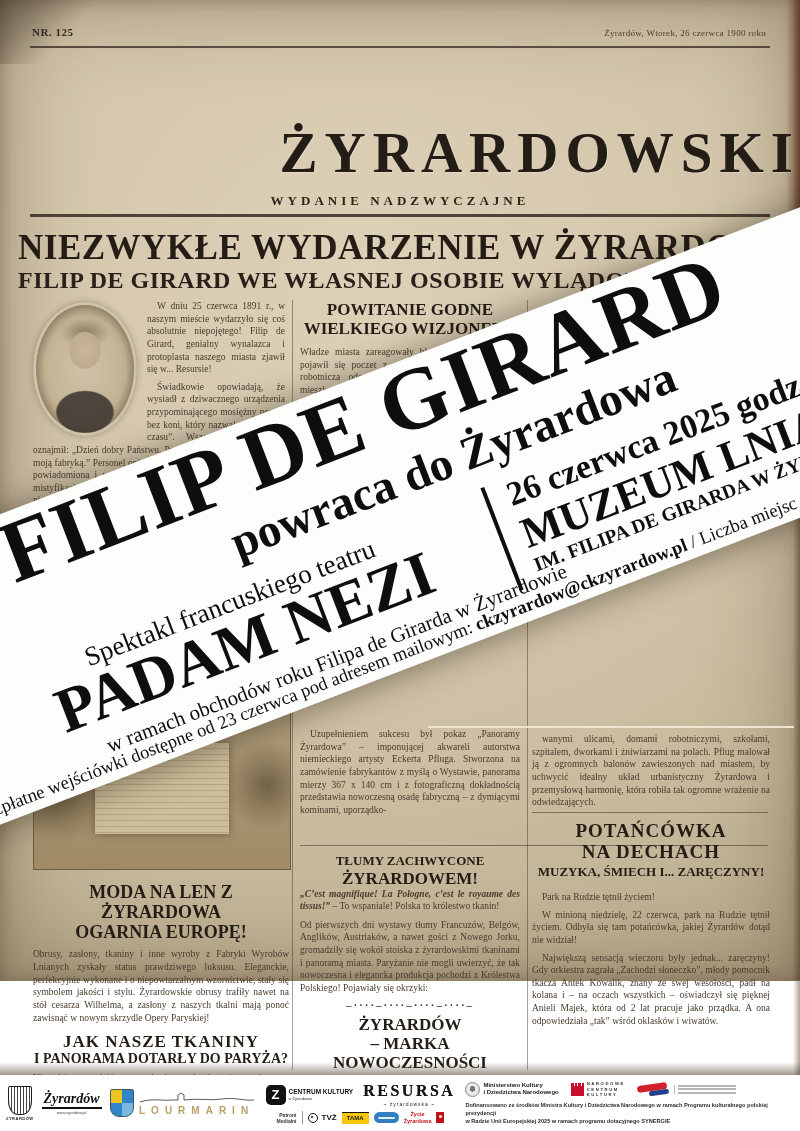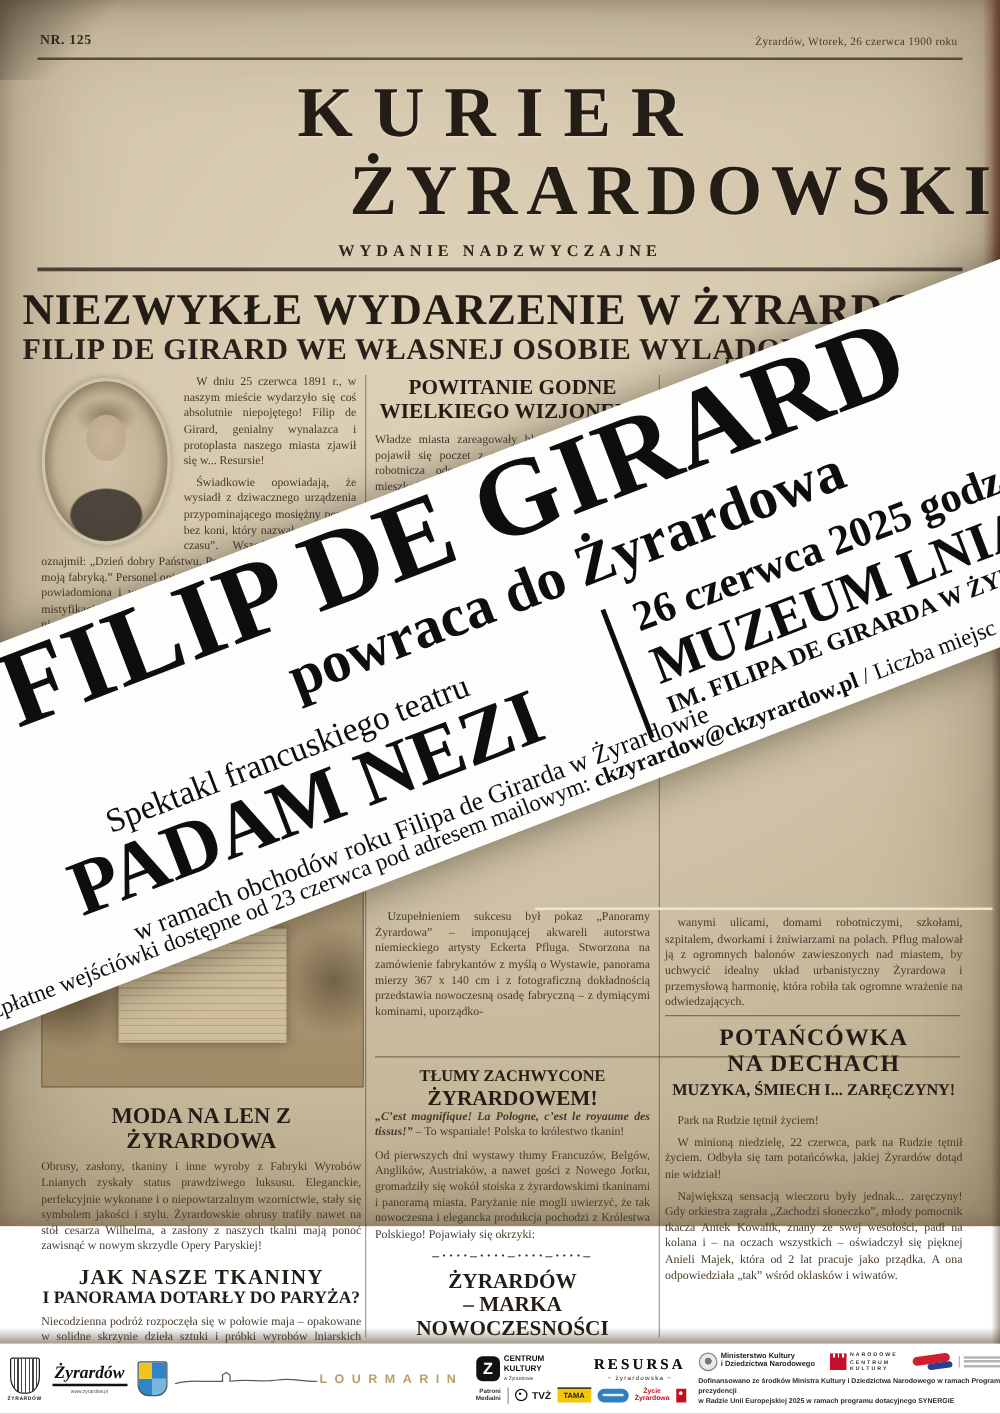--- a/index.html
+++ b/index.html
@@ -105,27 +105,27 @@
   .shield{width:22px;height:27px;border:1.5px solid #222;border-radius:2px 2px 10px 10px/2px 2px 14px 14px;
     background:repeating-linear-gradient(90deg,#fff 0 2px,#444 2px 3px);}
   .shield-cap{font-size:4px;letter-spacing:.5px;color:#222;font-weight:bold;}
   .citylogo{font-family:"Liberation Serif",serif;font-style:italic;font-weight:bold;font-size:14px;color:#111;
     border-bottom:2px solid #111;line-height:1;padding:0 2px 1px;}
   .cityurl{font-size:4px;color:#444;}
   .crest{width:22px;height:26px;border:1px solid #456;border-radius:2px 2px 9px 9px;
     background:
       linear-gradient(90deg, #f0c41f 0 50%, #2e86c8 50% 100%) top/100% 50% no-repeat,
       linear-gradient(90deg, #2e86c8 0 50%, #79b6e0 50% 100%) bottom/100% 50% no-repeat;}
-  .lourm{display:flex;flex-direction:row;align-items:center;gap:0;}
+  .lourm{display:flex;flex-direction:column;align-items:center;gap:0;}
   .lourm-name{font-size:10px;letter-spacing:6px;color:#b9a066;font-weight:bold;}
   .ck-icon{width:20px;height:20px;background:#111;border-radius:5px;color:#fff;font-weight:bold;font-size:13px;
     display:flex;align-items:center;justify-content:center;}
   .ck-name{font-size:6.5px;font-weight:bold;color:#111;line-height:1.1;}
   .ck-sub{font-size:4px;color:#333;}
-  .resursa{font-family:"Liberation Serif",serif;font-size:12px;font-weight:bold;letter-spacing:2.5px;color:#151515;
+  .resursa{font-family:"Liberation Serif",serif;font-size:16px;font-weight:bold;letter-spacing:2.5px;color:#151515;
     text-shadow:0 .4px 0 #555;}
   .res-orn{font-size:5px;color:#222;letter-spacing:1px;}
   .patroni{display:flex;align-items:center;gap:5px;margin-top:1px;}
   .patroni-label{font-size:5px;font-weight:bold;color:#333;line-height:1.2;text-align:right;}
   .pbar{width:1px;height:13px;background:#999;}
   .chip{display:flex;align-items:center;justify-content:center;font-weight:bold;}
   .tvz{font-size:8px;color:#111;gap:4px;}
   .tvz .cam{width:8px;height:8px;border:1.3px solid #111;border-radius:50%;display:inline-block;position:relative;}
   .tvz .cam::after{content:"";position:absolute;left:2.2px;top:2.2px;width:2.2px;height:2.2px;background:#111;border-radius:50%;}
   .tama{width:27px;height:11px;background:#f6c60a;color:#1b1b1b;font-size:6px;border-top:1.6px solid #111;}
@@ -150,21 +150,20 @@
 </style>
 </head>
 <body>
 
 <div id="stage">
   <div id="paper">
 
     <div class="issue-no">NR. 125</div>
     <div class="dateline">Żyrardów, Wtorek, 26 czerwca 1900 roku</div>
     <div class="rule1"></div>
-    <div class="mast1">KURIER</div>
     <div class="mast2">ŻYRARDOWSKI</div>
     <div class="edition">WYDANIE NADZWYCZAJNE</div>
     <div class="rule2"></div>
     <div class="headline-main">NIEZWYKŁE WYDARZENIE W ŻYRARDOWIE!</div>
     <div class="headline-sub">FILIP DE GIRARD WE WŁASNEJ OSOBIE WYLĄDOWAŁ W RESURSIE!</div>
 
     <div class="vrule" style="left:292px"></div>
     <div class="vrule" style="left:527px"></div>
     <div class="hrule-mid"></div>
     <div class="hrule-right"></div>
@@ -187,20 +186,21 @@
     </div>
 
     <div class="engraving">
       <div class="cert"></div>
     </div>
 
     <div class="photo"></div>
 
     <div class="col" style="left:33px;width:256px;top:882px;">
       <div class="colhead" style="font-size:18px;">MODA NA LEN Z ŻYRARDOWA</div>
+      <div class="colhead" style="font-size:18px;">OGARNIA EUROPĘ!</div>
       <div class="bodytxt" style="margin-top:6px;">Obrusy, zasłony, tkaniny i inne wyroby z Fabryki Wyrobów Lnianych zyskały status prawdziwego luksusu. Eleganckie, perfekcyjnie wykonane i o niepowtarzalnym wzornictwie, stały się symbolem jakości i stylu. Żyrardowskie obrusy trafiły nawet na stół cesarza Wilhelma, a zasłony z naszych tkalni mają ponoć zawisnąć w nowym skrzydle Opery Paryskiej!</div>
       <div class="colhead" style="font-size:17px;margin-top:8px;letter-spacing:1px;">JAK NASZE TKANINY</div>
       <div class="colhead" style="font-size:14px;">I PANORAMA DOTARŁY DO PARYŻA?</div>
       <div class="bodytxt" style="margin-top:5px;">Niecodzienna podróż rozpoczęła się w połowie maja – opakowane w solidne skrzynie dzieła sztuki i próbki wyrobów lniarskich wyruszyły koleją do Paryża.</div>
     </div>
 
     <div class="col bodytxt" style="left:300px;width:220px;top:728px;">
       <p>Uzupełnieniem sukcesu był pokaz „Panoramy Żyrardowa” – imponującej akwareli autorstwa niemieckiego artysty Eckerta Pfluga. Stworzona na zamówienie fabrykantów z myślą o Wystawie, panorama mierzy 367 x 140 cm i z fotograficzną dokładnością przedstawia nowoczesną osadę fabryczną – z dymiącymi kominami, uporządko-</p>
     </div>
     <div class="col" style="left:300px;width:220px;top:854px;">

